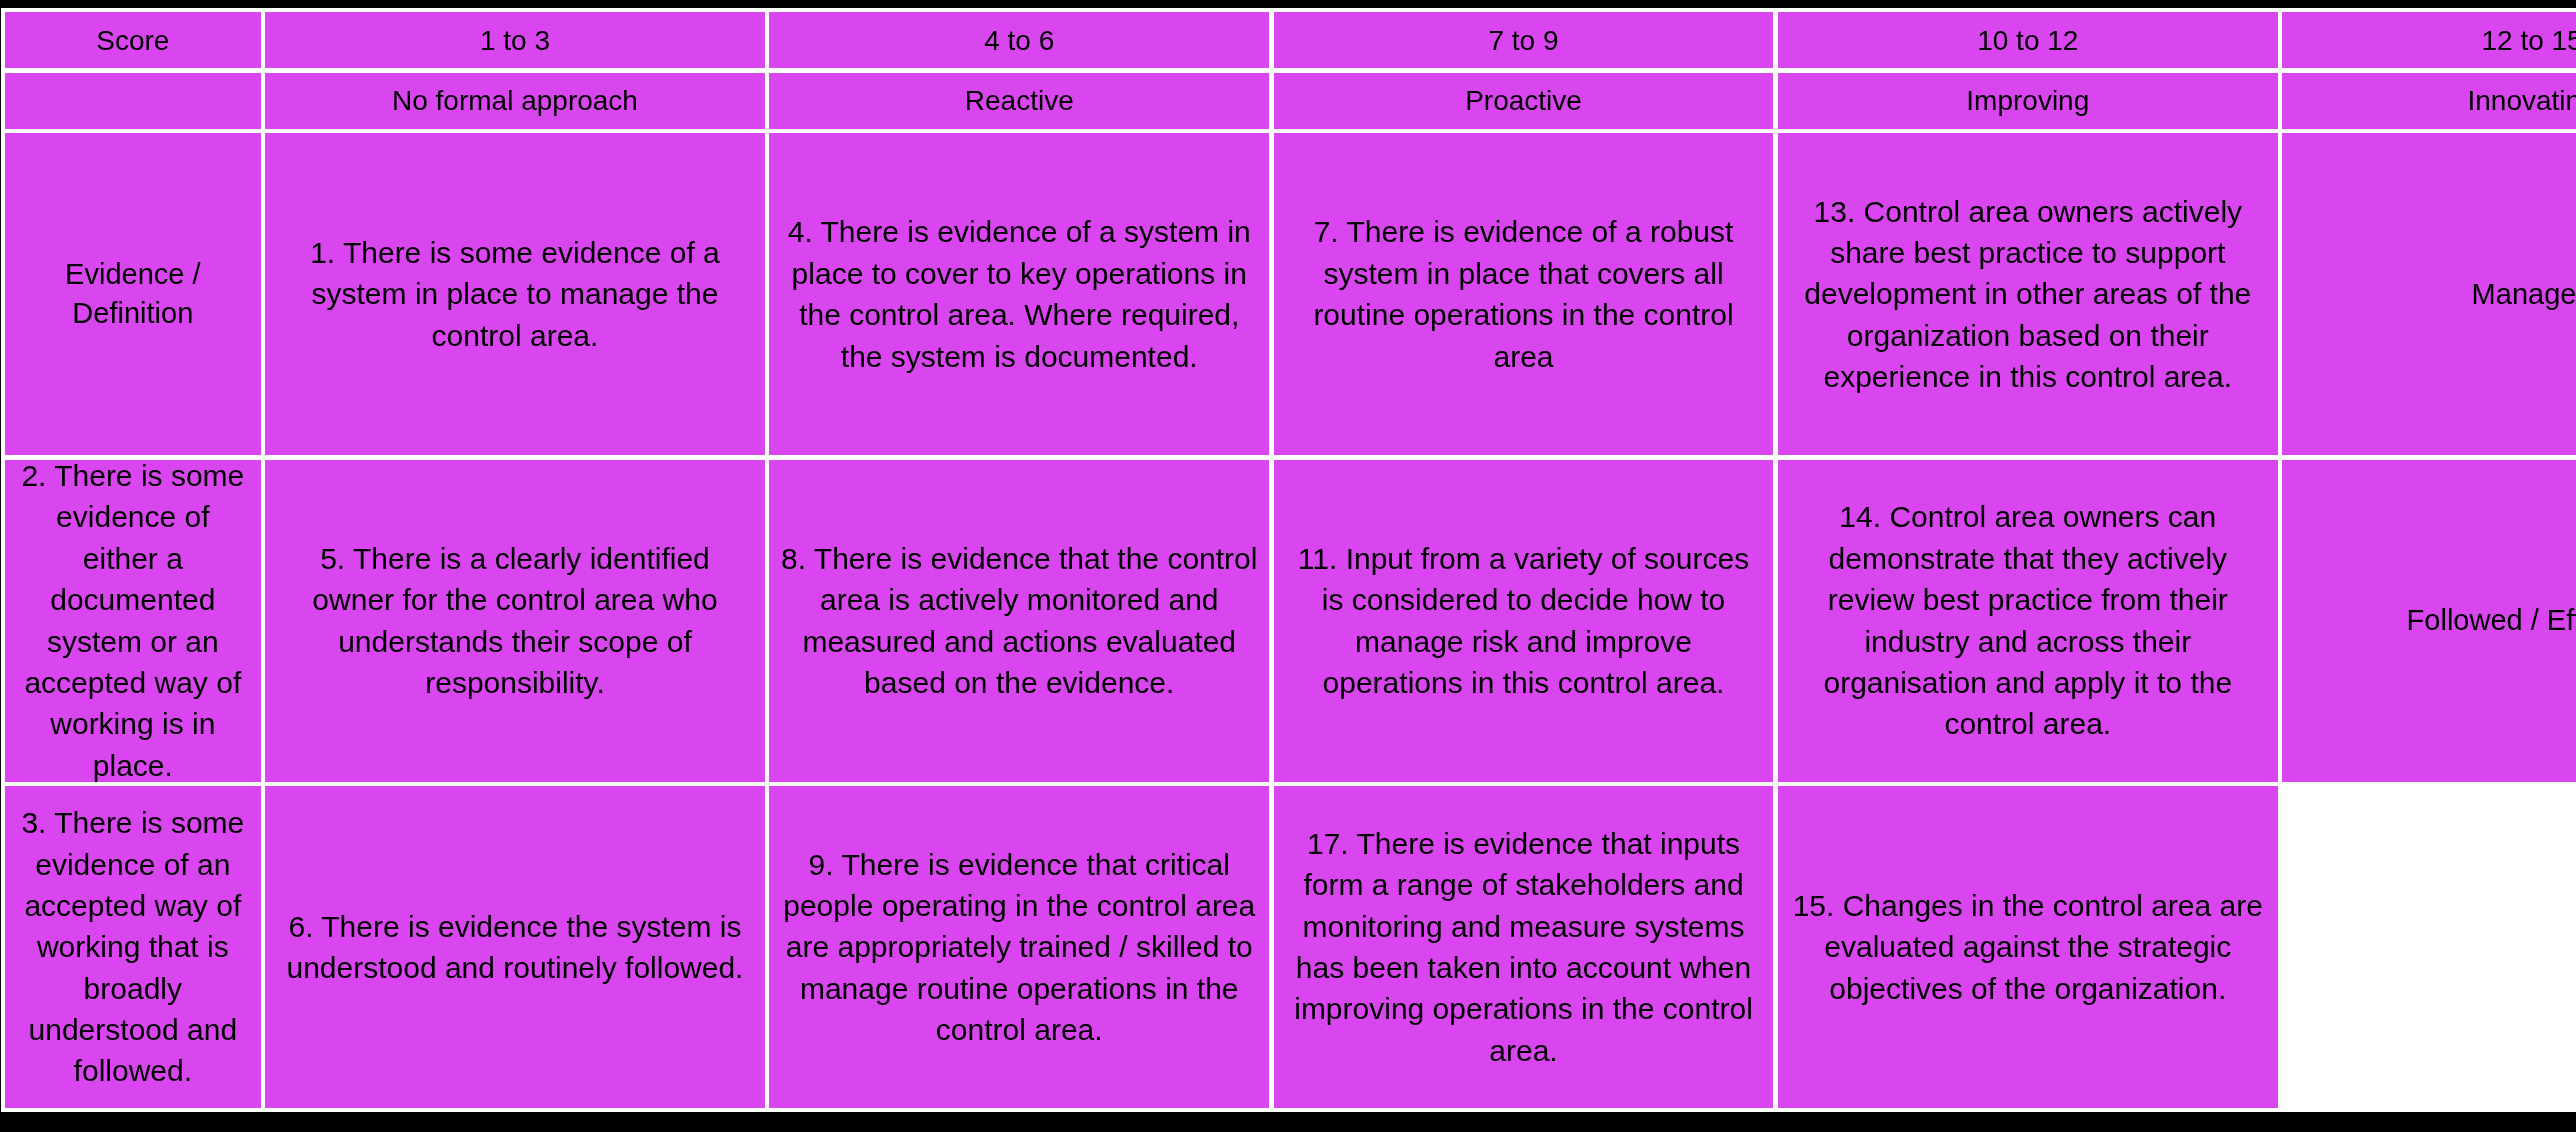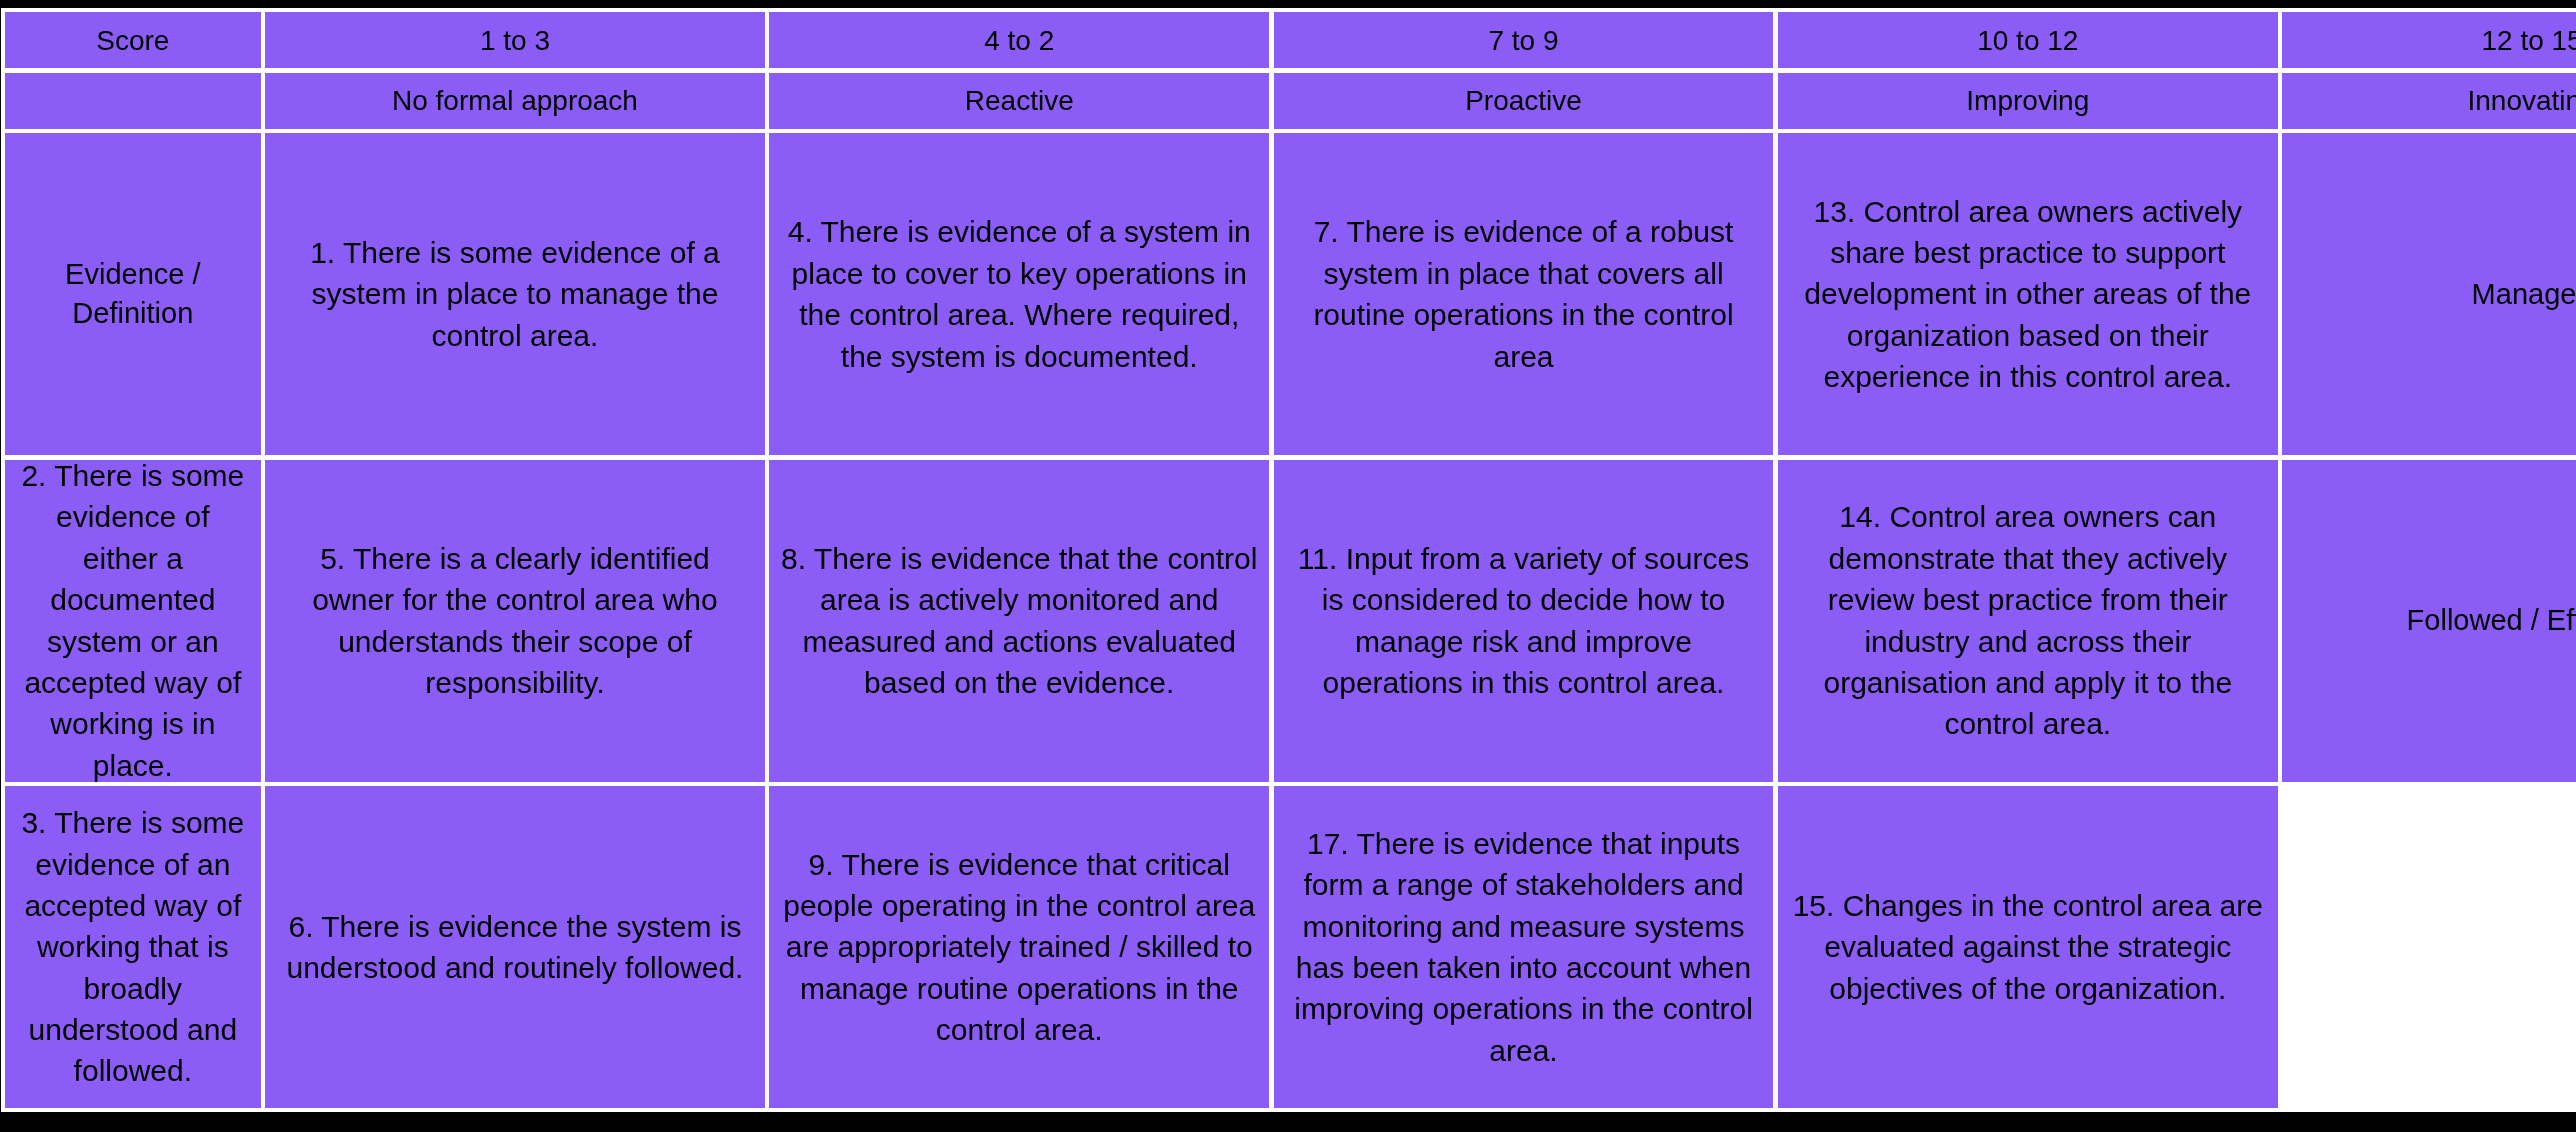--- a/index.html
+++ b/index.html
@@ -26,21 +26,21 @@
   #grid {
     display: grid;
     width: 100%;
     height: 100%;
     grid-template-columns: 9.2% repeat(5, 1fr);
     grid-template-rows: 56px 56px 1fr 1fr 1fr;
     gap: 4.6px;
     background: #ffffff;
   }
   .cell {
-    background: #8b5cf6;
+    background: #d946ef;
     display: flex;
     align-items: center;
     justify-content: center;
     text-align: center;
     padding: 0 11.3px;
     overflow: hidden;
   }
   .hdr {
     font-size: 28px;
     line-height: 1.25;
@@ -55,21 +55,21 @@
   }
 </style>
 </head>
 <body>
 
 <div id="frame">
   <div id="grid">
     <div class="cell hdr">Score</div>
 
   <div class="cell hdr">1 to 3</div>
-      <div class="cell hdr">4 to 2</div>
+      <div class="cell hdr">4 to 6</div>
       <div class="cell hdr">7 to 9</div>
       <div class="cell hdr">10 to 12</div>
       <div class="cell hdr">12 to 15</div>
       <div class="cell hdr"></div>
       <div class="cell hdr">No formal approach</div>
       <div class="cell hdr">Reactive</div>
       <div class="cell hdr">Proactive</div>
       <div class="cell hdr">Improving</div>
       <div class="cell hdr">Innovating</div>
       <div class="cell rowlabel">Evidence / Definition</div>

